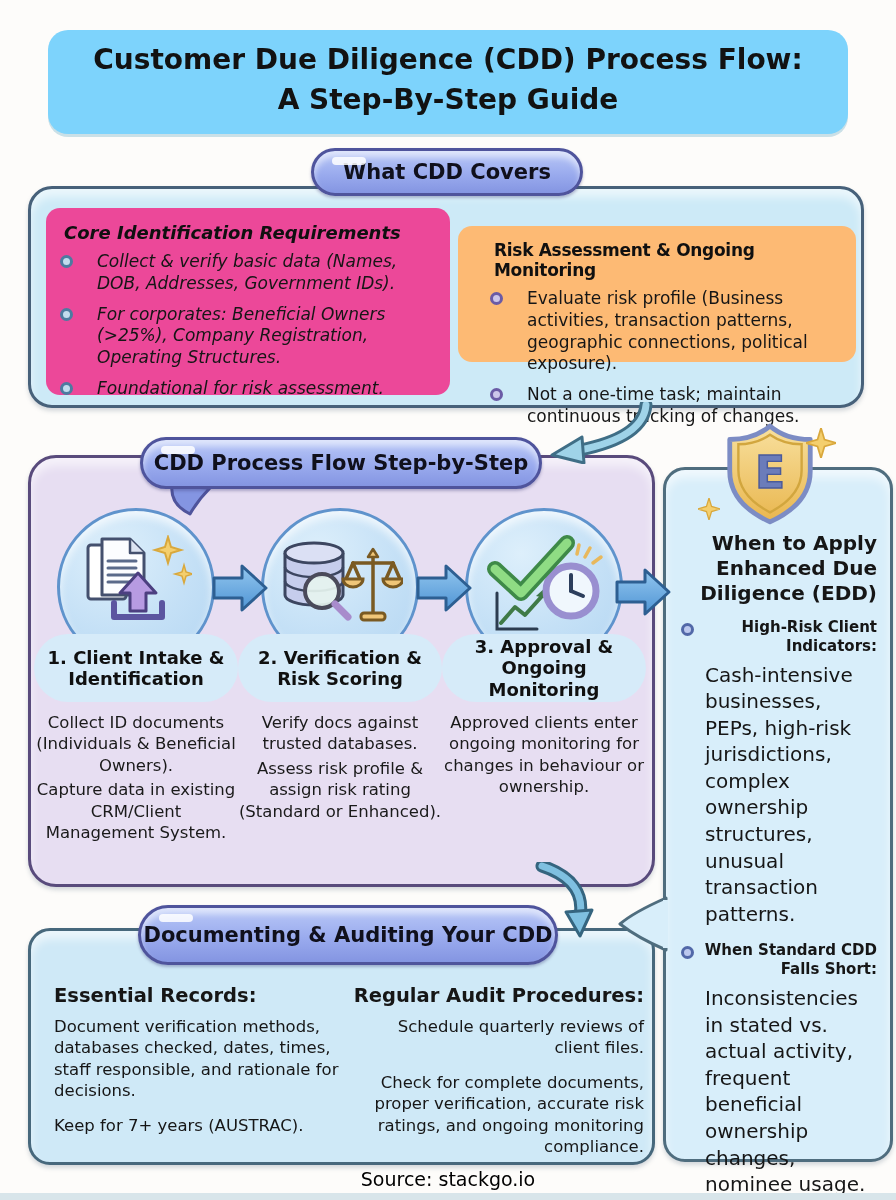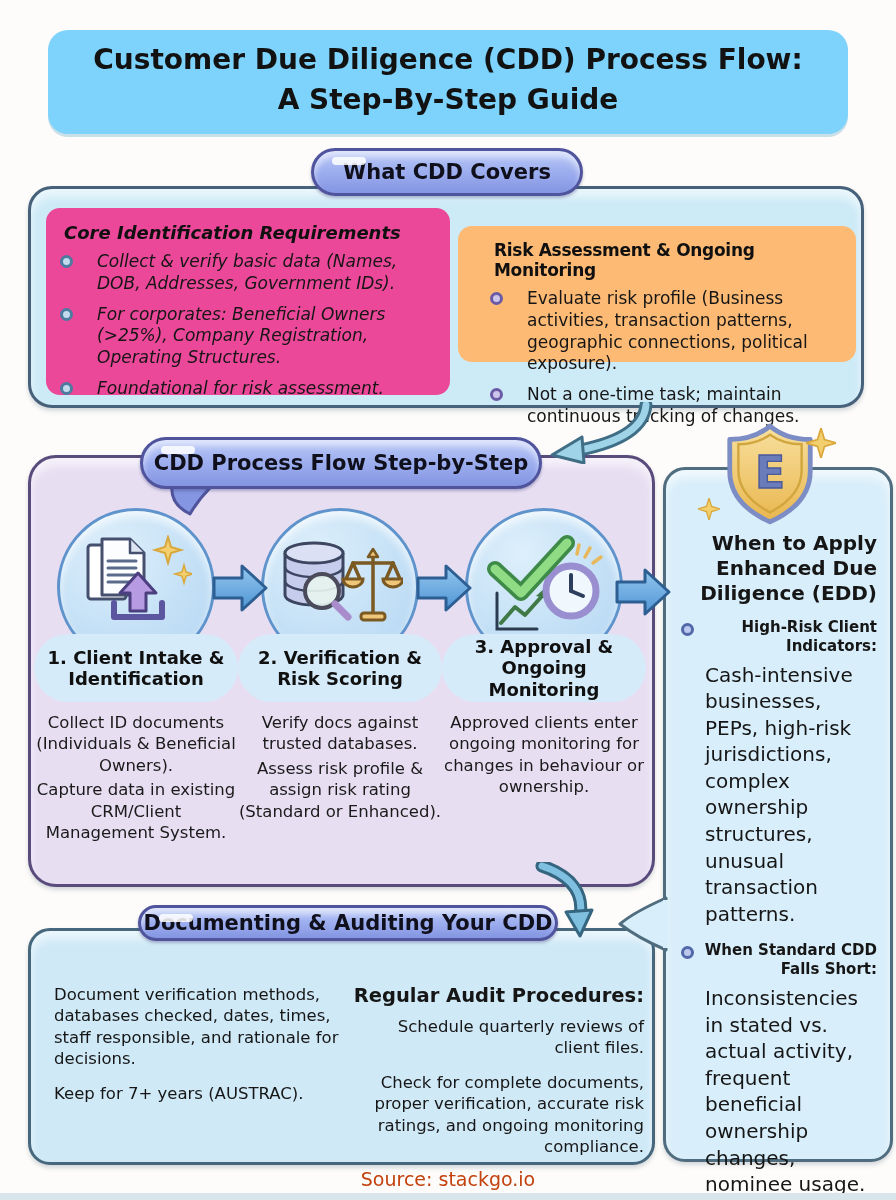--- a/index.html
+++ b/index.html
@@ -87,21 +87,21 @@
   .side-title { font-weight:bold; font-size:15px; line-height:1.25;text-align:right; }
   .side-body { font-size:20px; line-height:1.33; margin:6px 0 14px 24px; }
 
   
   .doc-col { position:absolute; }
   .doc-col-left  { top:984px; left:54px;  width:288px; }
   .doc-col-right { top:984px; left:352px; width:292px;text-align:right; }
   .doc-h { font-weight:bold; font-size:19.5px; margin-bottom:9px; }
   .doc-col p { font-size:16.5px; line-height:1.3; margin-bottom:13px; }
 
-  .footer { top:1168px; left:0; width:896px; text-align:center; font-size:19px; color:#c2410c; }
+  .footer { top:1168px; left:0; width:896px; text-align:center; font-size:19px; color:#000000; }
   .bottom-strip { left:0; top:1193px; width:896px; height:7px; background:#d8e5ea; }
 
   svg { display:block; }
   .tail-svg { position:absolute; z-index:11; }
 </style>
 </head>
 <body>
 
 <svg width="0" height="0" style="position:absolute">
   <defs>
@@ -296,25 +296,26 @@
   <div class="side-body">Inconsistencies in stated vs. actual activity, frequent beneficial ownership changes, nominee usage.</div>
 </div>
 
 <svg class="abs" style="top:862px; left:528px; z-index:9;" width="80" height="78" viewBox="0 0 80 78">
   <path d="M14 4 C44 14 56 32 52 54" fill="none" stroke="#35657f" stroke-width="13" stroke-linecap="round"></path>
   <path d="M14 4 C44 14 56 32 52 54" fill="none" stroke="#7fc0e0" stroke-width="7" stroke-linecap="round"></path>
   <polygon points="38,50 52,74 64,48" fill="#7fc0e0" stroke="#35657f" stroke-width="3" stroke-linejoin="round"></polygon>
 </svg>
 
 <div class="outer-box doc-box"></div>
-<div class="pill" style="top:905px; left:138px; width:420px; height:36px;">
+<div class="pill" style="top:905px; left:138px; width:420px; height:60px;">
   <span>Documenting &amp; Auditing Your CDD</span>
 </div>
 
 <div class="doc-col doc-col-left">
+  <div class="doc-h">Essential Records:</div>
   <p>Document verification methods, databases checked, dates, times, staff responsible, and rationale for decisions.</p>
   <p>Keep for 7+ years (AUSTRAC).</p>
 </div>
 
 <div class="doc-col doc-col-right">
   <div class="doc-h">Regular Audit Procedures:</div>
   <p>Schedule quarterly reviews of client files.</p>
   <p>Check for complete documents, proper verification, accurate risk ratings, and ongoing monitoring compliance.</p>
 </div>
 

